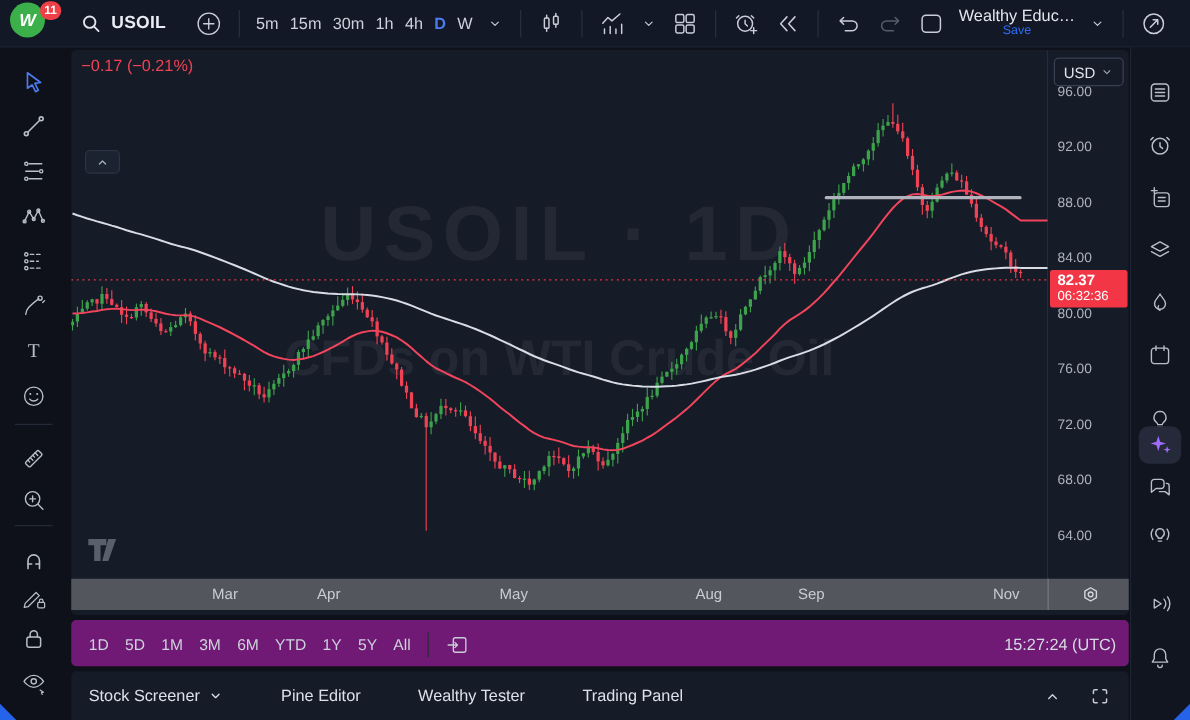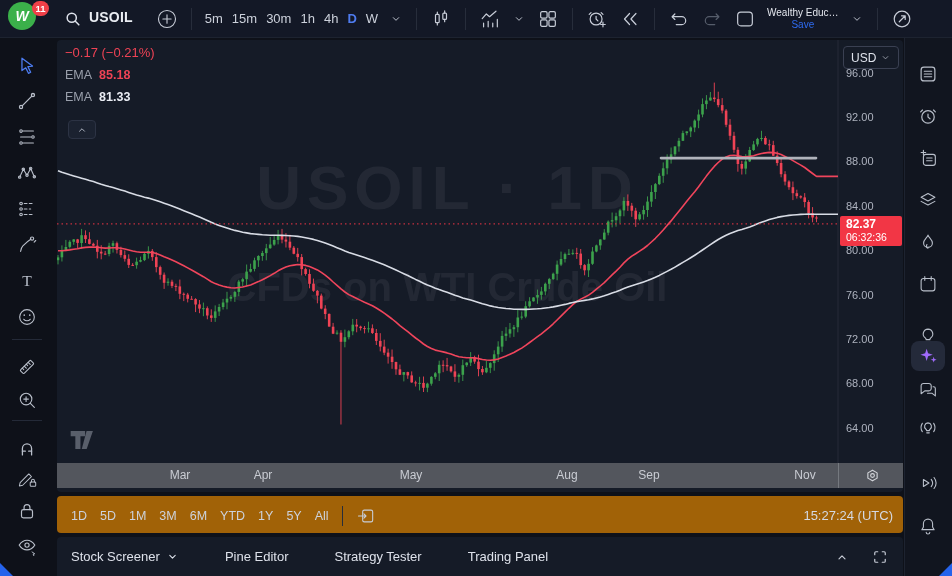--- a/index.html
+++ b/index.html
@@ -17,21 +17,21 @@
   .logo-circle{position:absolute;left:0;top:4;width:28px;height:28px;border-radius:50%;background:#3bb04a;
                display:flex;align-items:center;justify-content:center;color:#fff;font-weight:700;font-style:italic;font-size:14px;}
   .notif-badge{position:absolute;left:24px;top:-1px;min-width:11px;height:15px;padding:0 3px;border-radius:8px;
                background:#ef4048;color:#fff;font-size:9.5px;font-weight:700;display:flex;align-items:center;justify-content:center;}
   .sym-group{display:flex;align-items:flex-start;gap:6px;flex:none;margin-left:8px;}
   .sym-label{font-size:14px;font-weight:700;color:#e9ecf2;letter-spacing:.2px;}
   .intervals{display:flex;align-items:center;gap:9px;margin:0 2px;}
   .iv{font-size:13px;color:#ccd1db;cursor:pointer;}
   .iv.sel{color:#4e7bee;font-weight:700;}
   .name-block{display:flex;flex-direction:column;align-items:center;line-height:12px;margin:0 2px;flex:none;}
-  .layout-name{font-size:10px;color:#e3e6ed;white-space:nowrap;}
+  .layout-name{font-size:13px;color:#e3e6ed;white-space:nowrap;}
   .save-label{font-size:10px;color:#2e6bf0;margin-top:0px;}
   .dim{color:#565d6b;}
   
   .left-toolbar{position:absolute;left:0;top:38px;width:55px;bottom:0;}
   .lt-item{position:absolute;left:15px;width:24px;height:24px;display:flex;align-items:center;justify-content:center;
            color:#b9bfca;cursor:pointer;}
   .lt-sep{position:absolute;left:12px;width:30px;height:1px;background:#242a38;}
   
   .right-sidebar{position:absolute;right:0;top:38px;width:47px;bottom:0;border-left:1px solid #1d2330;background:#11151f;}
   .rs-item{position:absolute;left:11px;width:24px;height:24px;display:flex;align-items:center;justify-content:center;
@@ -58,21 +58,21 @@
                color:#fff;padding:2px 0 0 6px;box-sizing:border-box;}
   .pb-price{font-size:12px;font-weight:700;line-height:13px;}
   .pb-count{font-size:10.5px;line-height:12px;}
   .tv-logo{position:absolute;left:12px;top:390px;opacity:.85;}
   
   .time-axis{position:absolute;left:0;top:423px;width:846px;height:25px;background:#53565d;}
   .month{position:absolute;top:5px;transform:translateX(-50%);font-size:12px;color:#c9ccd3;}
   .ta-div{position:absolute;left:781px;top:0;width:1px;height:25px;background:#75797f;}
   .ta-gear{position:absolute;left:804px;top:1px;width:22px;height:22px;display:flex;align-items:center;justify-content:center;color:#d3d5da;cursor:pointer;}
   
-  .range-panel{position:absolute;left:57px;top:496px;width:846px;height:37px;background:#a16207;border-radius:4px;
+  .range-panel{position:absolute;left:57px;top:496px;width:846px;height:37px;background:#701a75;border-radius:4px;
                display:flex;align-items:center;padding:2px 10px 0 14px;box-sizing:border-box;}
   .rng{font-size:12.5px;color:#cdd2dc;margin-right:13px;cursor:pointer;}
   .rng-sep{width:1px;height:20px;background:#272d3b;margin:0 10px 0 0;}
   .clock{margin-left:auto;font-size:13px;color:#d5d9e2;}
   
   .bottom-panel{position:absolute;left:57px;top:537px;width:846px;height:39px;background:#151b27;border-radius:4px 4px 0 0;
                 display:flex;align-items:center;padding:0 10px 0 14px;box-sizing:border-box;}
   .btab{font-size:13px;color:#dde1ea;margin-right:46px;cursor:pointer;display:flex;align-items:center;gap:6px;}
   .bp-right{margin-left:auto;display:flex;align-items:center;gap:12px;}
   .corner{position:absolute;width:0;height:0;}
@@ -704,24 +704,20 @@
         <rect x="754.3" y="173.2" width="2.6" height="4.3" fill="#ef4355"></rect>
         <line x1="759.4899999999976" y1="175.6" x2="759.4899999999976" y2="182.2" stroke="#ef4355" stroke-width="0.9"></line>
         <rect x="758.2" y="177.5" width="2.6" height="1.0" fill="#ef4355"></rect>
         <polyline points="1.0,210.7 4.9,210.7 8.9,210.4 12.8,209.9 16.7,209.2 20.6,208.8 24.6,207.9 28.5,207.4 32.4,207.1 36.4,207.0 40.3,207.3 44.2,207.7 48.2,208.1 52.1,208.0 56.0,207.7 59.9,207.8 63.9,208.3 67.8,209.0 71.7,210.0 75.7,211.0 79.6,211.7 83.5,212.2 87.5,212.3 91.4,212.2 95.3,212.5 99.3,213.5 103.2,214.9 107.1,216.7 111.0,218.3 115.0,220.1 118.9,221.8 122.8,223.8 126.8,225.8 130.7,227.9 134.6,230.0 138.6,232.2 142.5,234.5 146.4,236.7 150.3,239.2 154.3,241.7 158.2,243.6 162.1,245.1 166.1,246.2 170.0,247.1 173.9,247.7 177.9,248.0 181.8,247.5 185.7,247.0 189.6,246.0 193.6,244.9 197.5,243.3 201.4,241.6 205.4,239.7 209.3,237.7 213.2,235.6 217.2,233.3 221.1,230.8 225.0,228.8 228.9,227.1 232.9,225.8 236.8,225.1 240.7,224.5 244.7,224.8 248.6,225.4 252.5,226.6 256.5,228.2 260.4,229.9 264.3,232.4 268.2,235.1 272.2,238.4 276.1,242.0 280.0,245.3 284.0,248.9 287.9,252.0 291.8,254.6 295.8,256.5 299.7,258.5 303.6,260.4 307.5,262.2 311.5,263.9 315.4,265.7 319.3,268.0 323.3,270.5 327.2,273.2 331.1,276.0 335.1,279.0 339.0,282.2 342.9,285.6 346.8,288.6 350.8,291.6 354.7,294.9 358.6,298.0 362.6,300.9 366.5,304.0 370.4,306.5 374.4,308.5 378.3,310.1 382.2,311.0 386.1,311.9 390.1,312.9 394.0,314.1 397.9,315.5 401.9,316.8 405.8,317.3 409.7,317.7 413.7,317.7 417.6,317.9 421.5,318.6 425.4,319.5 429.4,320.0 433.3,320.2 437.2,319.9 441.2,319.0 445.1,317.5 449.0,316.0 453.0,314.2 456.9,312.5 460.8,310.2 464.7,308.1 468.7,305.4 472.6,302.5 476.5,299.6 480.5,296.7 484.4,293.8 488.3,290.6 492.3,287.3 496.2,283.8 500.1,280.0 504.0,276.1 508.0,272.1 511.9,268.3 515.8,264.7 519.8,261.4 523.7,259.1 527.6,257.2 531.6,255.1 535.5,252.3 539.4,249.2 543.3,246.0 547.3,242.6 551.2,238.7 555.1,234.9 559.1,231.1 563.0,227.2 566.9,222.9 570.9,219.2 574.8,216.1 578.7,213.7 582.6,211.2 586.6,208.5 590.5,205.5 594.4,202.0 598.4,198.3 602.3,194.3 606.2,190.0 610.1,185.4 614.1,180.9 618.0,176.1 621.9,171.2 625.9,166.2 629.8,161.3 633.7,156.6 637.7,151.7 641.6,146.7 645.5,141.4 649.4,136.1 653.4,131.1 657.3,126.4 661.2,122.5 665.2,119.1 669.1,116.9 673.0,115.5 677.0,115.2 680.9,115.7 684.8,116.6 688.7,116.9 692.7,116.4 696.6,115.7 700.5,114.6 704.5,113.5 708.4,112.9 712.3,112.4 716.3,112.6 720.2,113.3 724.1,114.6 728.0,116.4 732.0,118.4 735.9,120.6 739.8,122.9 743.8,125.1 747.7,127.5 751.6,130.5 755.6,133.5 759.5,136.4 781,136.4" fill="none" stroke="#f0455c" stroke-width="1.6" stroke-linejoin="round"></polyline>
         <polyline points="1.0,130.8 4.9,132.2 8.9,133.5 12.8,134.8 16.7,135.9 20.6,137.1 24.6,138.2 28.5,139.3 32.4,140.5 36.4,141.6 40.3,142.9 44.2,144.2 48.2,145.4 52.1,146.5 56.0,147.5 59.9,148.7 63.9,149.9 67.8,151.1 71.7,152.4 75.7,153.7 79.6,155.0 83.5,156.1 87.5,157.2 91.4,158.1 95.3,159.2 99.3,160.4 103.2,161.8 107.1,163.2 111.0,164.6 115.0,166.1 118.9,167.6 122.8,169.1 126.8,170.7 130.7,172.2 134.6,173.8 138.6,175.4 142.5,177.1 146.4,178.8 150.3,180.5 154.3,182.3 158.2,183.9 162.1,185.4 166.1,186.7 170.0,188.0 173.9,189.3 177.9,190.4 181.8,191.3 185.7,192.2 189.6,192.9 193.6,193.6 197.5,194.0 201.4,194.4 205.4,194.8 209.3,195.0 213.2,195.2 217.2,195.3 221.1,195.3 225.0,195.4 228.9,195.5 232.9,195.7 236.8,196.0 240.7,196.4 244.7,197.0 248.6,197.7 252.5,198.5 256.5,199.4 260.4,200.4 264.3,201.7 268.2,203.0 272.2,204.5 276.1,206.1 280.0,207.7 284.0,209.3 287.9,210.9 291.8,212.4 295.8,213.7 299.7,215.0 303.6,216.3 307.5,217.6 311.5,218.9 315.4,220.2 319.3,221.7 323.3,223.2 327.2,224.8 331.1,226.5 335.1,228.2 339.0,230.0 342.9,231.9 346.8,233.7 350.8,235.5 354.7,237.5 358.6,239.4 362.6,241.2 366.5,243.2 370.4,245.0 374.4,246.6 378.3,248.2 382.2,249.6 386.1,250.9 390.1,252.3 394.0,253.7 397.9,255.2 401.9,256.6 405.8,257.9 409.7,259.0 413.7,260.1 417.6,261.2 421.5,262.4 425.4,263.7 429.4,264.8 433.3,265.9 437.2,266.8 441.2,267.5 445.1,268.0 449.0,268.5 453.0,268.8 456.9,269.2 460.8,269.3 464.7,269.4 468.7,269.4 472.6,269.2 476.5,269.0 480.5,268.8 484.4,268.5 488.3,268.0 492.3,267.5 496.2,266.9 500.1,266.1 504.0,265.3 508.0,264.4 511.9,263.4 515.8,262.5 519.8,261.6 523.7,261.0 527.6,260.4 531.6,259.8 535.5,258.9 539.4,257.9 543.3,256.9 547.3,255.7 551.2,254.4 555.1,253.1 559.1,251.7 563.0,250.2 566.9,248.6 570.9,247.1 574.8,245.7 578.7,244.5 582.6,243.3 586.6,241.9 590.5,240.5 594.4,238.9 598.4,237.2 602.3,235.4 606.2,233.4 610.1,231.4 614.1,229.3 618.0,227.1 621.9,224.8 625.9,222.4 629.8,220.1 633.7,217.7 637.7,215.2 641.6,212.7 645.5,210.0 649.4,207.3 653.4,204.6 657.3,202.0 661.2,199.5 665.2,197.2 669.1,195.2 673.0,193.4 677.0,191.9 680.9,190.6 684.8,189.5 688.7,188.3 692.7,186.9 696.6,185.4 700.5,183.8 704.5,182.3 708.4,180.9 712.3,179.5 716.3,178.4 720.2,177.4 724.1,176.6 728.0,176.0 732.0,175.4 735.9,175.0 739.8,174.7 743.8,174.4 747.7,174.2 751.6,174.1 755.6,174.2 759.5,174.3 781,174.3" fill="none" stroke="#d8dce5" stroke-width="1.6" stroke-linejoin="round"></polyline>
         <line x1="0" y1="183.9" x2="781" y2="183.9" stroke="#f23645" stroke-width="1" stroke-dasharray="1.5,3"></line>
         <line x1="604" y1="118.1" x2="759" y2="118.1" stroke="#b0b3bb" stroke-width="2.6" stroke-linecap="round"></line>
       </svg>
     <div class="legend">
       <div class="chg">−0.17 (−0.21%)</div>
-      <div>
-          <div class="ema-row"><span class="ema-l">EMA</span><span class="ema-v" style="color: rgb(239, 67, 85);">85.18</span></div>
-          <div class="ema-row"><span class="ema-l">EMA</span><span class="ema-v" style="color: rgb(233, 236, 243);">81.33</span></div>
-        </div>
     </div>
     <div class="collapse-btn">
       <svg class="ic" width="12" height="12" viewBox="0 0 24 24" style="stroke-width:2">
           <path d="M7 14.5l5-5 5 5"></path>
         </svg>
     </div>
     <div class="usd-dd">
       <span class="usd-txt">USD</span>
       <svg class="ic" width="11" height="11" viewBox="0 0 24 24" style="stroke-width:2;color:#9aa0ac">
           <path d="M7 10l5 5 5-5"></path>
@@ -773,21 +769,21 @@
     </div>
     <span class="clock">15:27:24 (UTC)</span>
   </div>
 
   <div class="bottom-panel">
     <div style="display:flex;align-items:flex-end">
         <span class="btab">Stock Screener<svg class="ic" width="13" height="13" viewBox="0 0 24 24">
             <path d="M7 10l5 5 5-5" style="stroke-width:2"></path>
           </svg></span>
         <span class="btab">Pine Editor</span>
-        <span class="btab">Strategy Tester</span>
+        <span class="btab">Wealthy Tester</span>
         <span class="btab">Trading Panel</span>
       </div>
     <div class="bp-right">
       <div class="ibtn">
         <svg class="ic" width="18" height="18" viewBox="0 0 24 24" style="stroke-width:1.6">
             <path d="M8 14.5l4-4 4 4"></path>
           </svg>
       </div>
       <div class="ibtn">
         <svg class="ic" width="18" height="18" viewBox="0 0 24 24" style="stroke-width:1.6">

